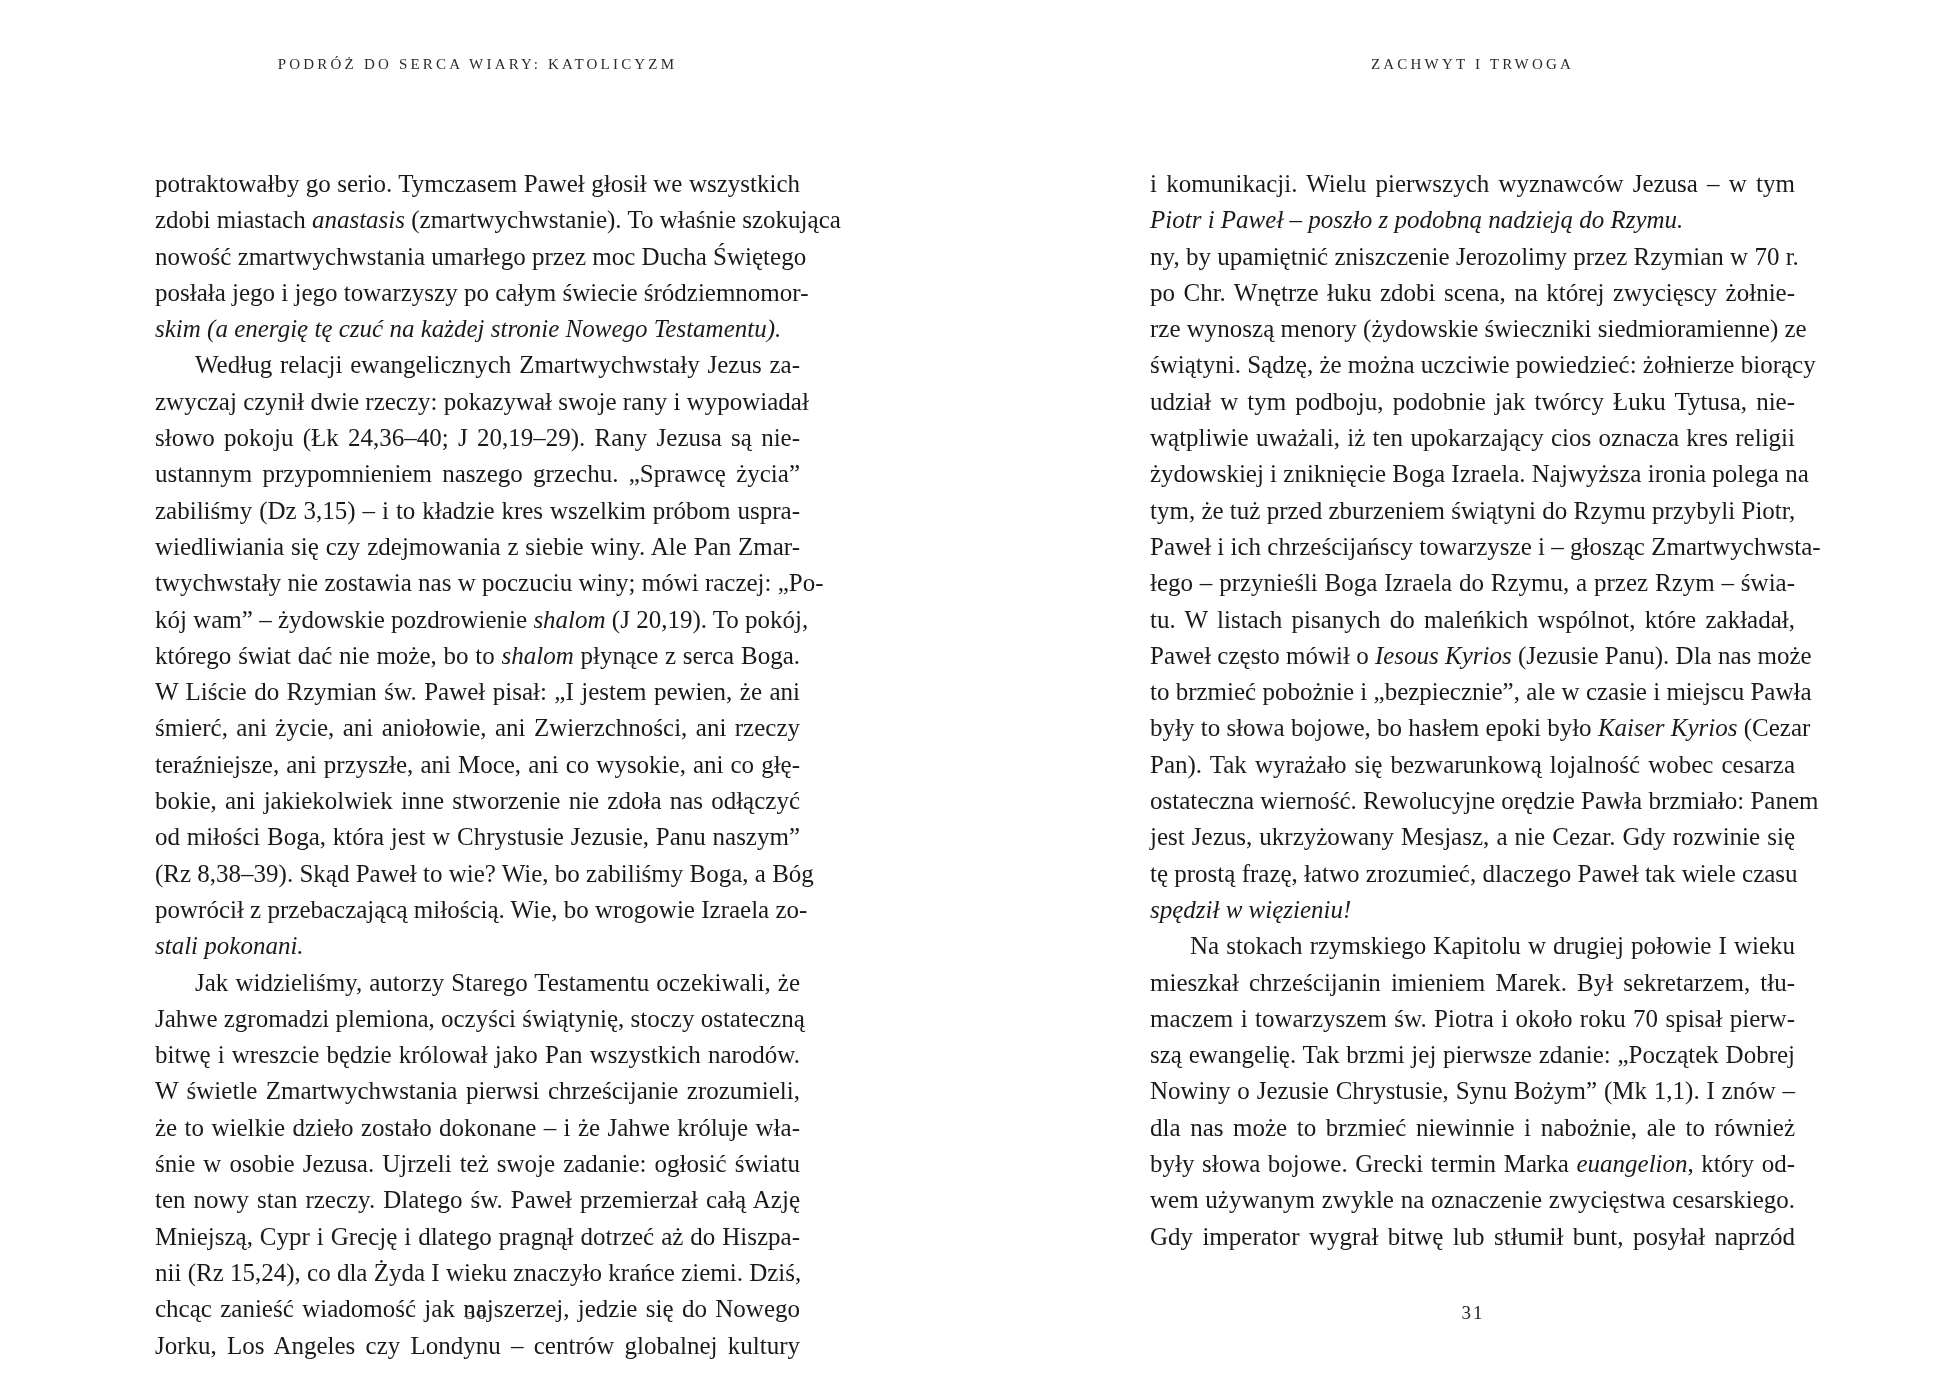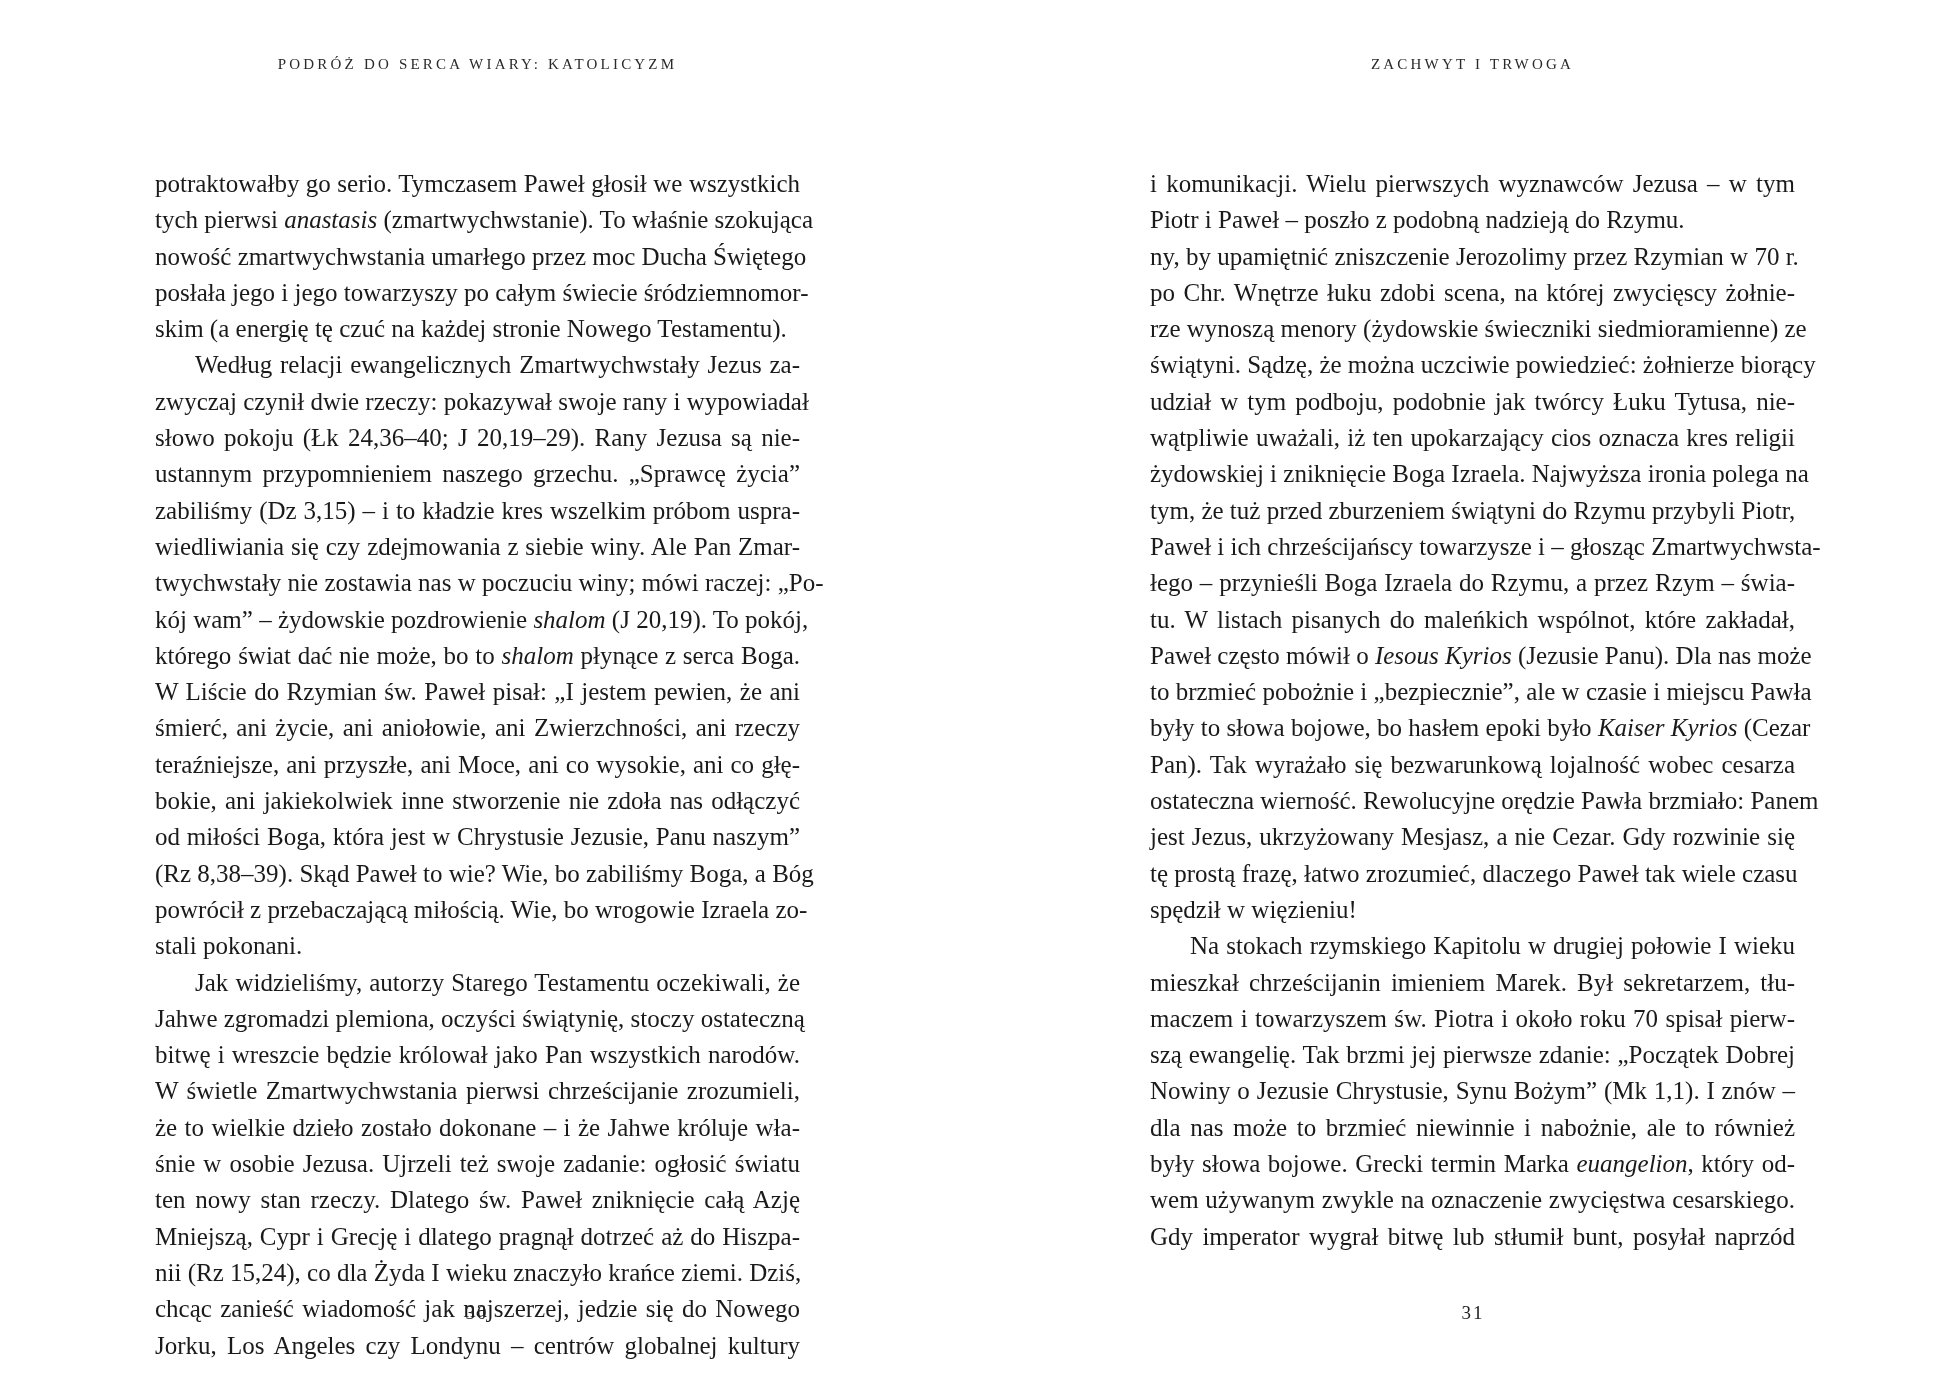--- a/index.html
+++ b/index.html
@@ -21,41 +21,41 @@
     font-family: "Liberation Serif", "DejaVu Serif", serif;
     font-size: 25px; color: #1a1a1a; margin-top: 48px;
   }
   .page-left .text-block { left: 155px; }
   .page-right .text-block { left: 175px; }
   .line {
     display: block; height: 36.3px; line-height: 36.3px;
     text-align: justify; text-align-last: justify; white-space: nowrap;
     overflow: visible;
   }
-  .line.last { text-align-last: left; }
+  .line.last { text-align-last: left; font-style: italic; }
   .line.indent { text-indent: 40px; }
   .line i { font-style: italic; }
   .folio {
     position: absolute; top: 1302px;
     font-family: "Liberation Serif", "DejaVu Serif", serif;
     font-size: 19px; letter-spacing: 2px; color: #222;
     text-align: center; width: 80px;
   }
   .page-left .folio { left: 437px; }
   .page-right .folio { left: 458px; }
 </style>
 </head>
 <body>
 
 <div class="spread">
   <div class="page page-left">
     <div class="running-head">PODRÓŻ DO SERCA WIARY: KATOLICYZM</div>
     <div class="text-block">
         <span class="line"><span>potraktowałby go serio. Tymczasem Paweł głosił we wszystkich</span></span>
-        <span class="line"><span>tych pierwsi </span><i>anastasis</i><span> (zmartwychwstanie). To właśnie szokująca</span></span>
+        <span class="line"><span>zdobi miastach </span><i>anastasis</i><span> (zmartwychwstanie). To właśnie szokująca</span></span>
         <span class="line"><span>nowość zmartwychwstania umarłego przez moc Ducha Świętego</span></span>
         <span class="line"><span>posłała jego i jego towarzyszy po całym świecie śródziemnomor-</span></span>
         <span class="line last"><span>skim (a energię tę czuć na każdej stronie Nowego Testamentu).</span></span>
         <span class="line indent"><span>Według relacji ewangelicznych Zmartwychwstały Jezus za-</span></span>
         <span class="line"><span>zwyczaj czynił dwie rzeczy: pokazywał swoje rany i wypowiadał</span></span>
         <span class="line"><span>słowo pokoju (Łk 24,36–40; J 20,19–29). Rany Jezusa są nie-</span></span>
         <span class="line"><span>ustannym przypomnieniem naszego grzechu. „Sprawcę życia”</span></span>
         <span class="line"><span>zabiliśmy (Dz 3,15) – i to kładzie kres wszelkim próbom uspra-</span></span>
         <span class="line"><span>wiedliwiania się czy zdejmowania z siebie winy. Ale Pan Zmar-</span></span>
         <span class="line"><span>twychwstały nie zostawia nas w poczuciu winy; mówi raczej: „Po-</span></span>
@@ -68,21 +68,21 @@
         <span class="line"><span>od miłości Boga, która jest w Chrystusie Jezusie, Panu naszym”</span></span>
         <span class="line"><span>(Rz 8,38–39). Skąd Paweł to wie? Wie, bo zabiliśmy Boga, a Bóg</span></span>
         <span class="line"><span>powrócił z przebaczającą miłością. Wie, bo wrogowie Izraela zo-</span></span>
         <span class="line last"><span>stali pokonani.</span></span>
         <span class="line indent"><span>Jak widzieliśmy, autorzy Starego Testamentu oczekiwali, że</span></span>
         <span class="line"><span>Jahwe zgromadzi plemiona, oczyści świątynię, stoczy ostateczną</span></span>
         <span class="line"><span>bitwę i wreszcie będzie królował jako Pan wszystkich narodów.</span></span>
         <span class="line"><span>W świetle Zmartwychwstania pierwsi chrześcijanie zrozumieli,</span></span>
         <span class="line"><span>że to wielkie dzieło zostało dokonane – i że Jahwe króluje wła-</span></span>
         <span class="line"><span>śnie w osobie Jezusa. Ujrzeli też swoje zadanie: ogłosić światu</span></span>
-        <span class="line"><span>ten nowy stan rzeczy. Dlatego św. Paweł zniknięcie całą Azję</span></span>
+        <span class="line"><span>ten nowy stan rzeczy. Dlatego św. Paweł przemierzał całą Azję</span></span>
         <span class="line"><span>Mniejszą, Cypr i Grecję i dlatego pragnął dotrzeć aż do Hiszpa-</span></span>
         <span class="line"><span>nii (Rz 15,24), co dla Żyda I wieku znaczyło krańce ziemi. Dziś,</span></span>
         <span class="line"><span>chcąc zanieść wiadomość jak najszerzej, jedzie się do Nowego</span></span>
         <span class="line"><span>Jorku, Los Angeles czy Londynu – centrów globalnej kultury</span></span>
       </div>
     <div class="folio">30</div>
   </div>
   <div class="page page-right">
     <div class="running-head">ZACHWYT I TRWOGA</div>
     <div class="text-block">

